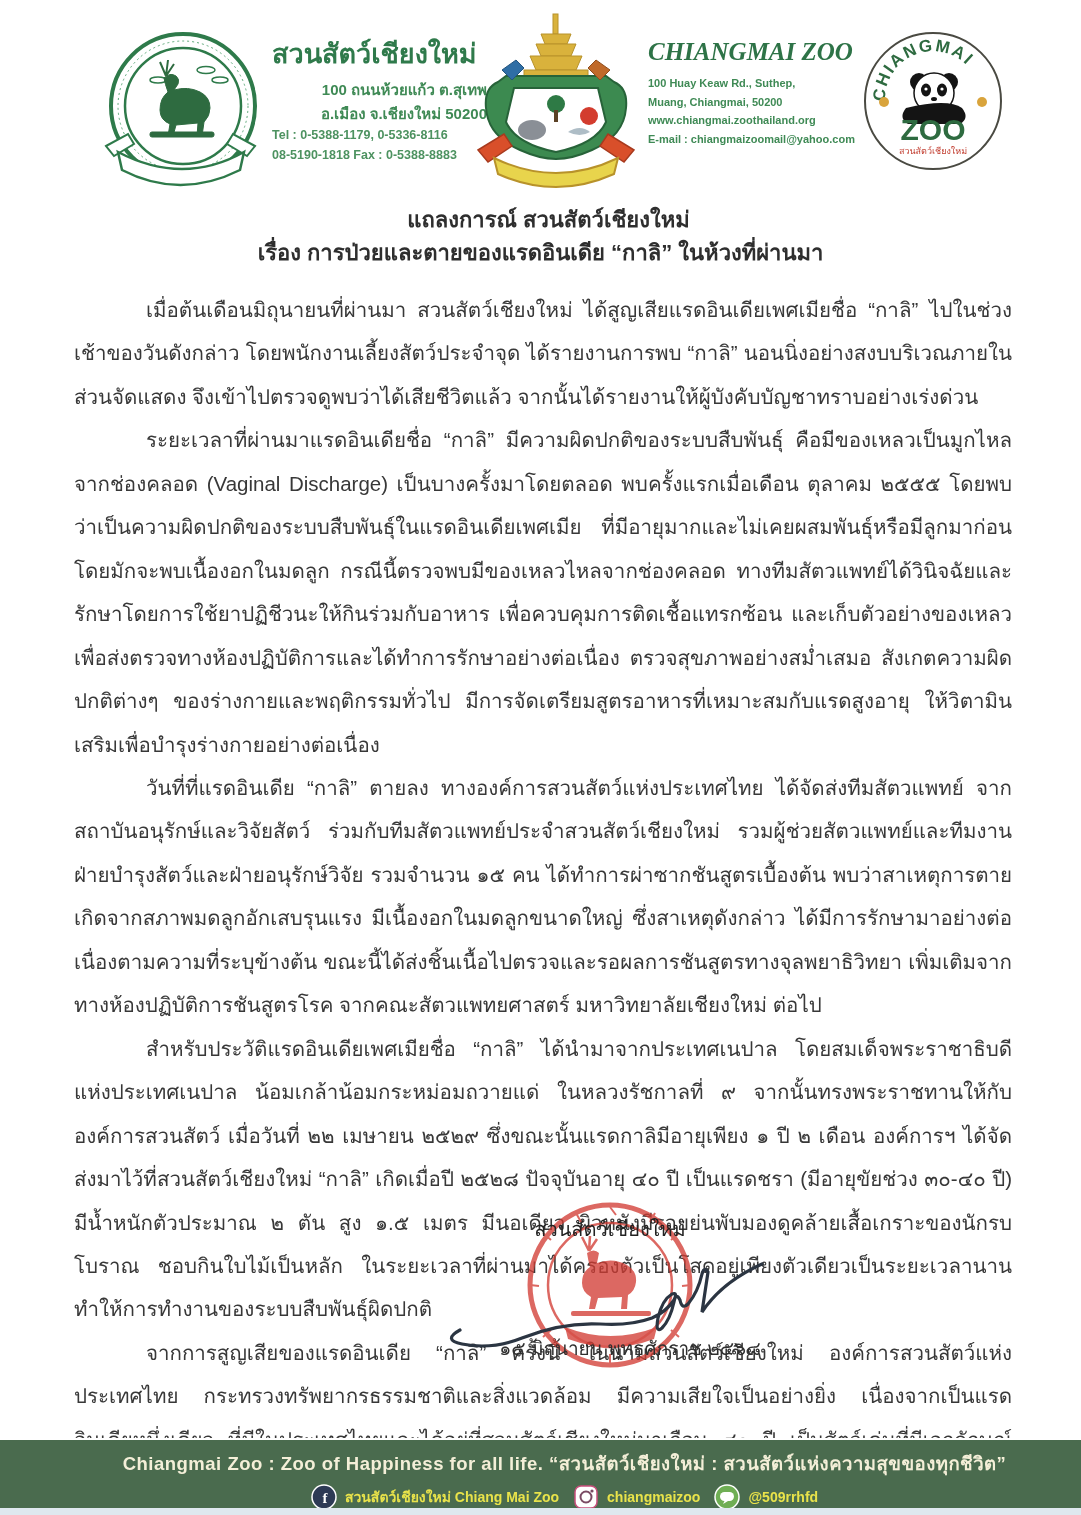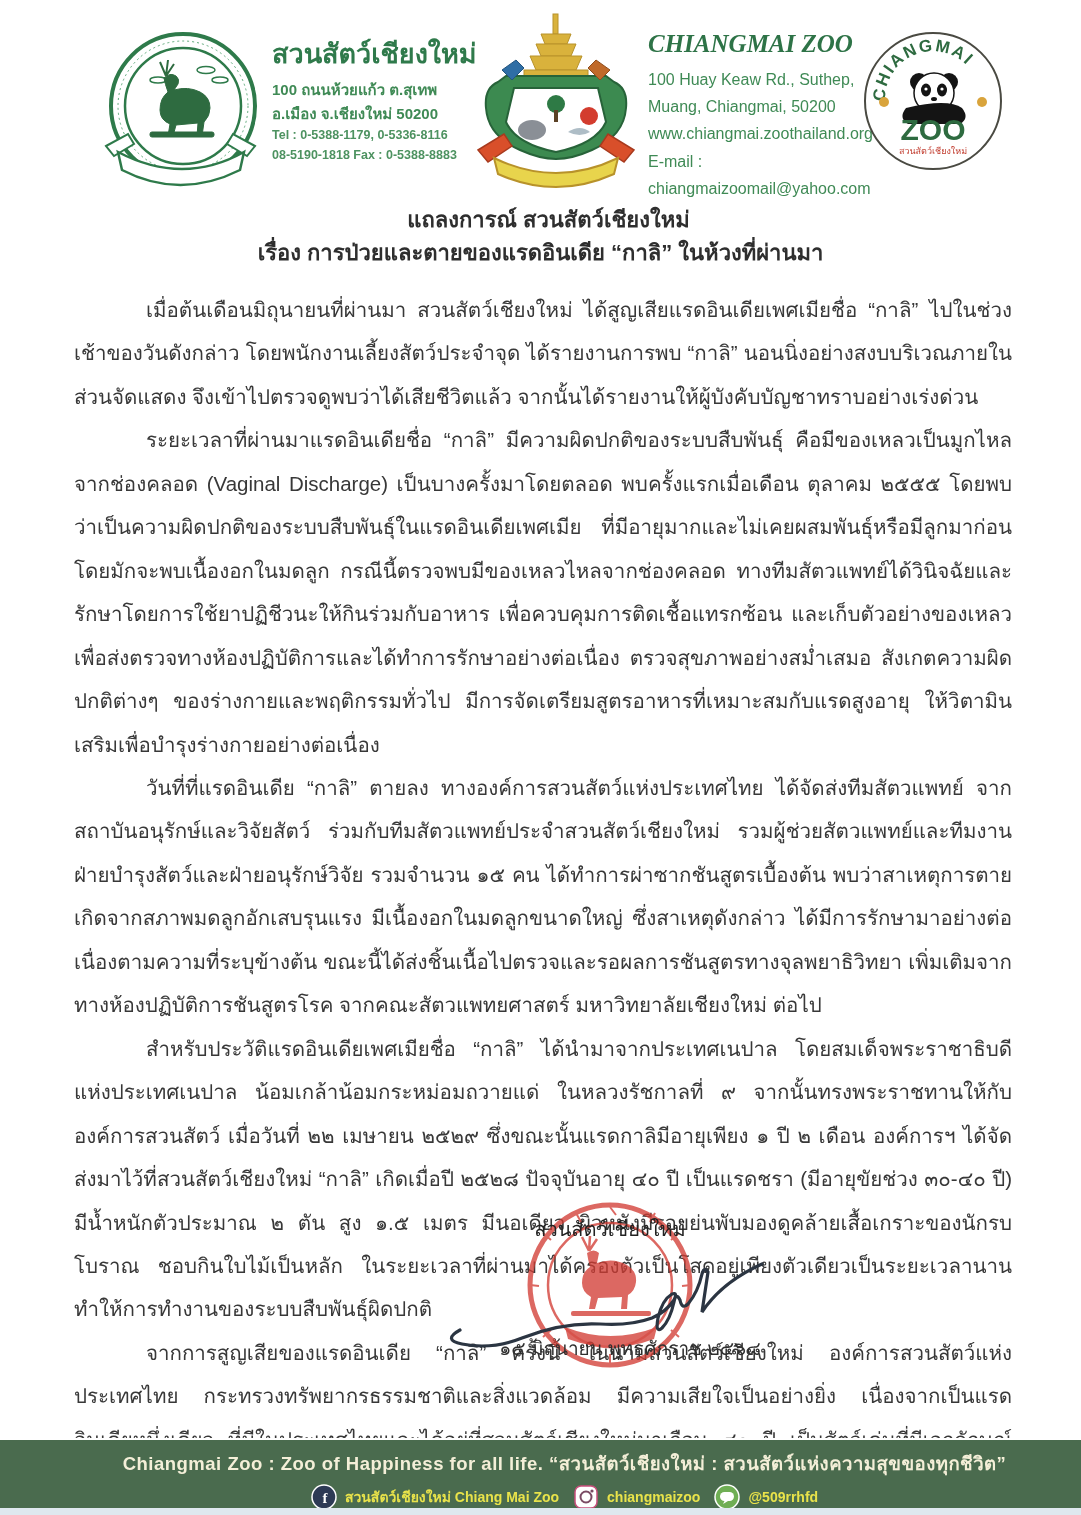--- a/index.html
+++ b/index.html
@@ -7,26 +7,26 @@
     position:relative;width:1081px;height:1515px;margin:0 auto;
     background:#ffffff;overflow:hidden;
     font-family:"Liberation Sans","DejaVu Sans",sans-serif;
     color:#3a3a3a;
   }
   
   .hdr{position:absolute;top:0;left:0;right:0;height:200px;}
   .seal-left{position:absolute;left:88px;top:28px;width:185px;height:172px;}
   .org-th{position:absolute;left:272px;top:38px;width:215px;}
   .org-th .name{font-size:27px;font-weight:bold;color:#2f7a4b;line-height:1.2;margin-bottom:8px;}
-  .org-th .line{font-size:15px;color:#3f8a55;line-height:1.55;font-weight:bold;}
+  .org-th .line{font-size:15px;color:#3f8a55;line-height:1.55;font-weight:bold;text-align:right;}
   .org-th .tiny{font-size:12.5px;color:#4d9260;line-height:1.6;font-weight:bold;}
   .crest{position:absolute;left:468px;top:8px;width:176px;height:192px;}
-  .org-en{position:absolute;left:648px;top:30px;width:215px;}
+  .org-en{position:absolute;left:648px;top:38px;width:215px;}
   .org-en .name{font-family:"Liberation Serif","DejaVu Serif",serif;font-style:italic;font-weight:bold;font-size:25px;color:#2e7347;margin-bottom:8px;white-space:nowrap;}
-  .org-en .line{font-size:16px;color:#3f8a55;line-height:1.7;font-weight:normal;}
+  .org-en .line{font-size:11px;color:#3f8a55;line-height:1.7;font-weight:bold;}
   .panda{position:absolute;left:862px;top:30px;width:142px;height:142px;}
   
   .title{position:absolute;top:203px;left:0;right:0;text-align:center;color:#2e2e2e;}
   .title .t1{font-size:22px;font-weight:bold;line-height:1.5;padding-left:16px;}
   .title .t2{font-size:22px;font-weight:bold;line-height:1.5;}
   
   .body-text{position:absolute;top:288px;left:74px;width:938px;font-size:20.5px;line-height:2.12;text-align:justify;color:#383838;}
   .body-text p{margin:0;text-indent:72px;}
   
   .sig{position:absolute;left:420px;top:1195px;width:420px;height:200px;}

